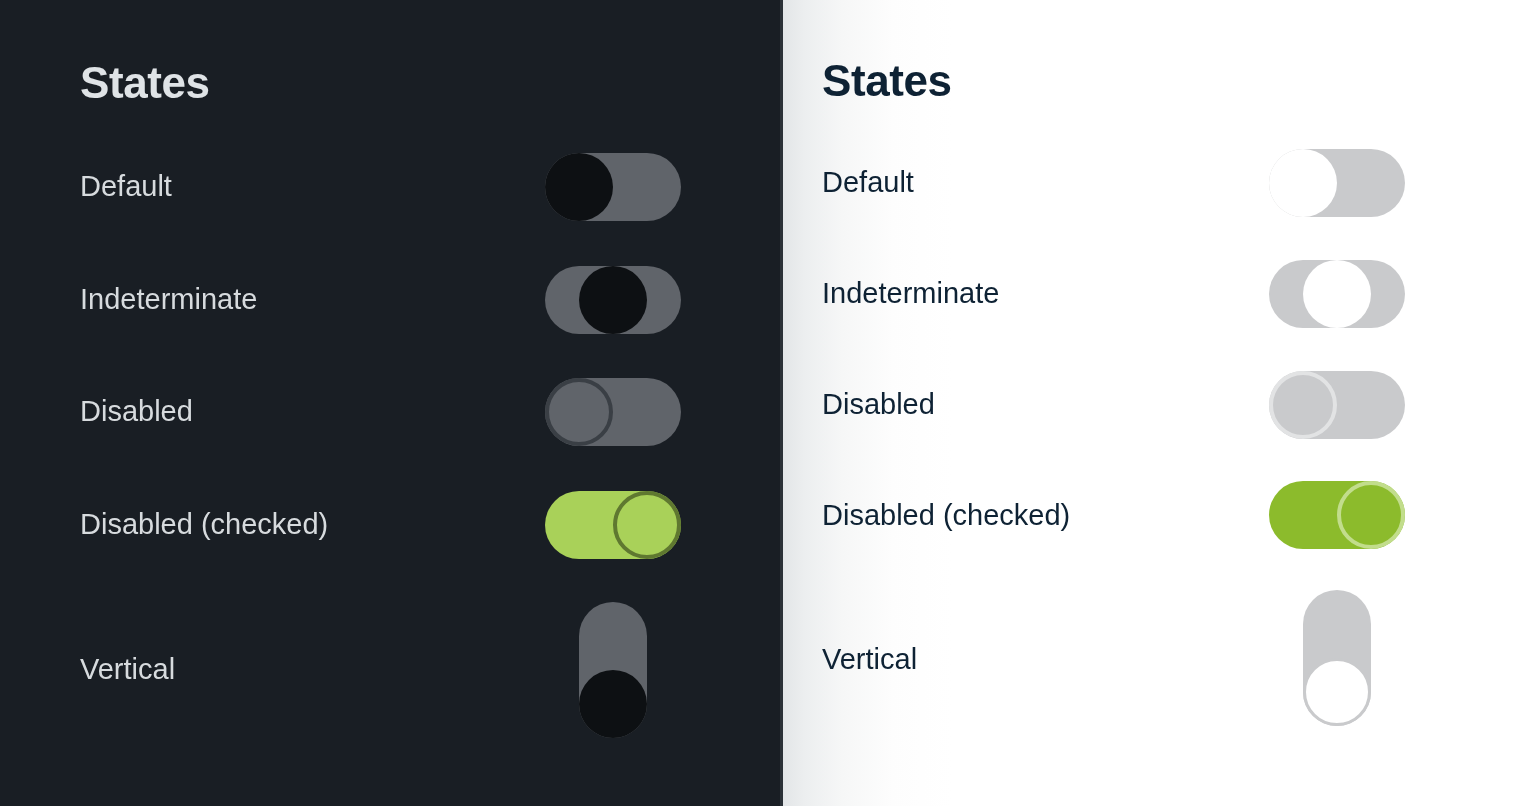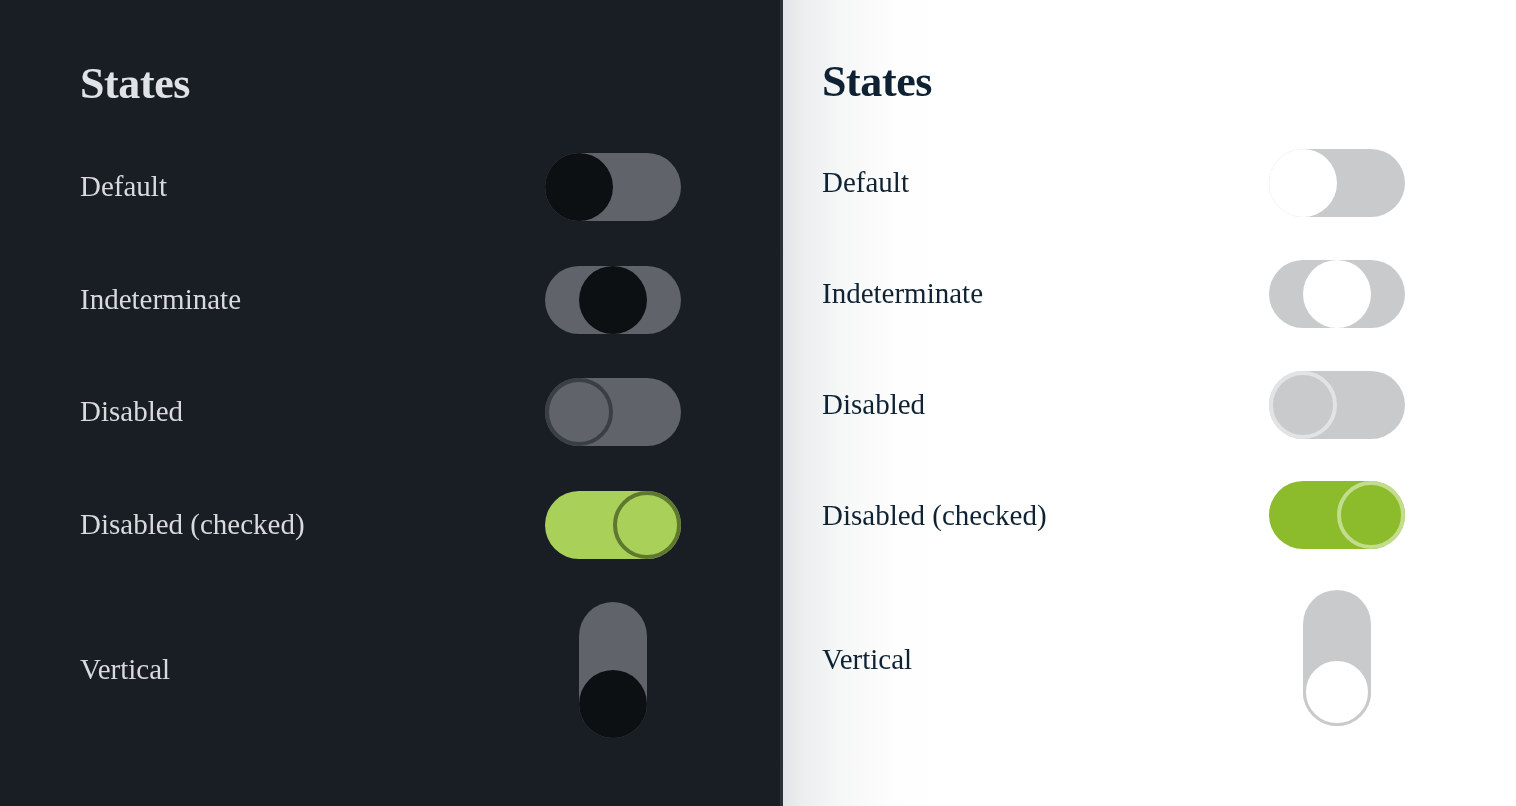--- a/index.html
+++ b/index.html
@@ -1,15 +1,15 @@
 <!DOCTYPE html>
 <html><head>
 <meta charset="utf-8">
 <style>
-  * { box-sizing: border-box; margin: 0; padding: 0; font-family: Liberation Serif, serif; }
+  * { box-sizing: border-box; margin: 0; padding: 0; }
 
   html, body {
     width: 1516px;
     height: 806px;
     overflow: hidden;
     font-family: "Liberation Sans", sans-serif;
   }
 
   #stage {
     position: relative;

